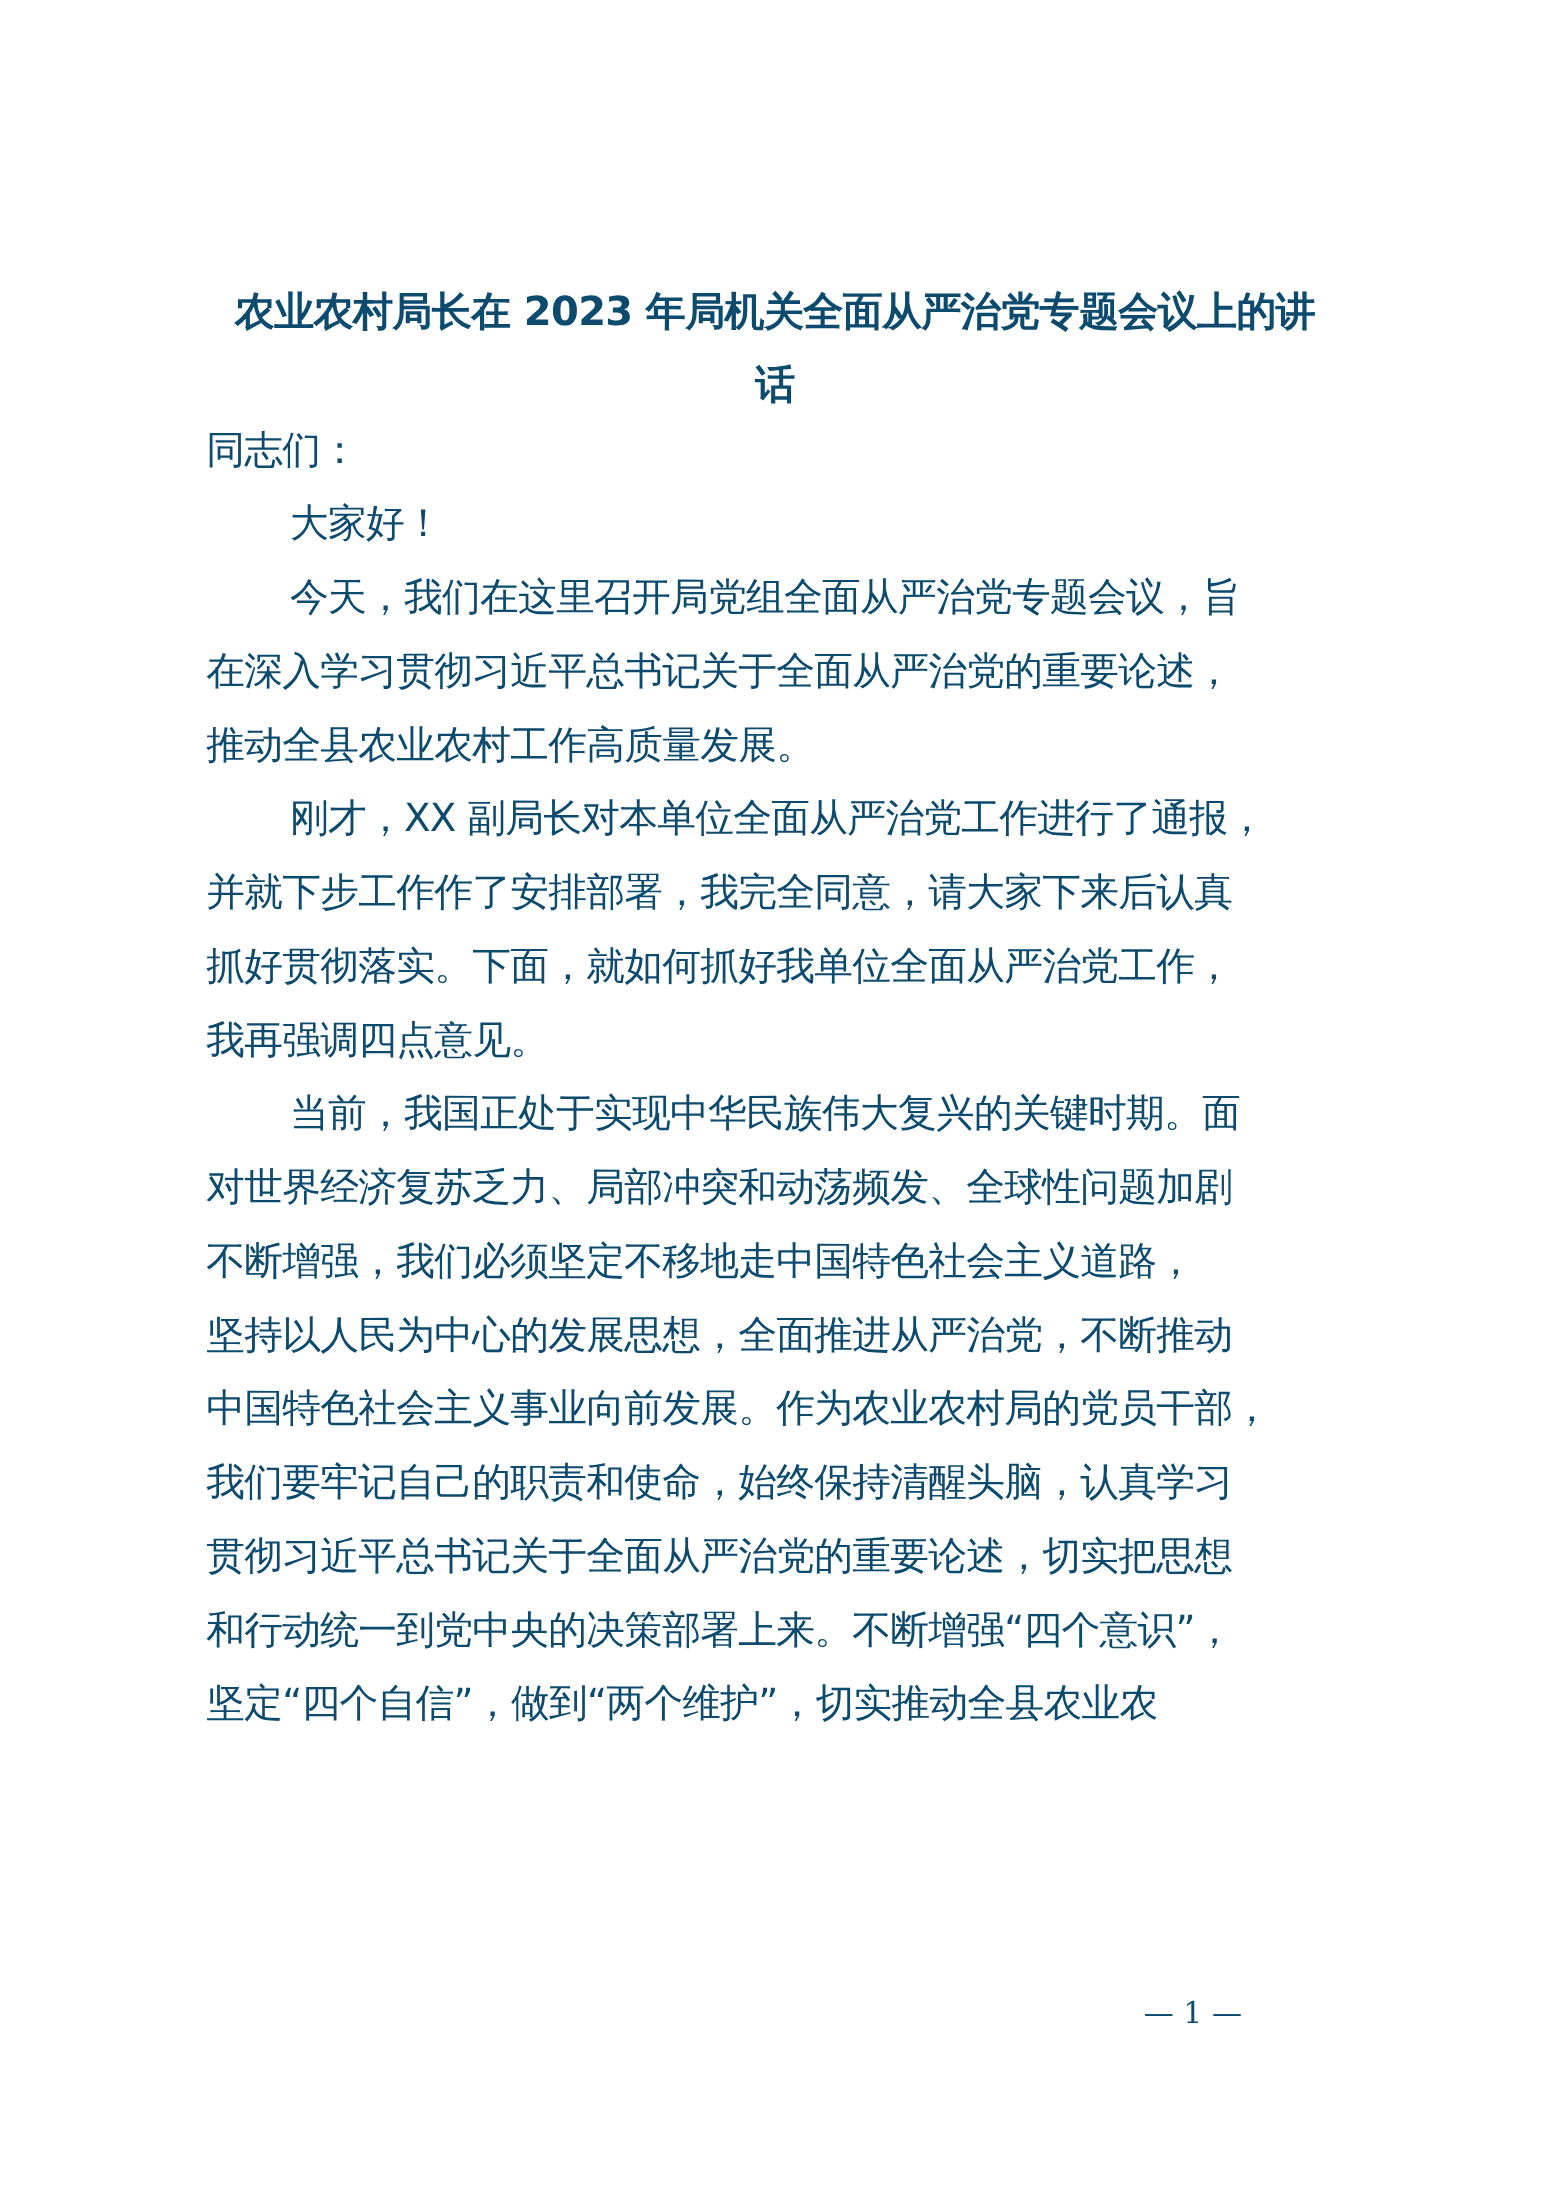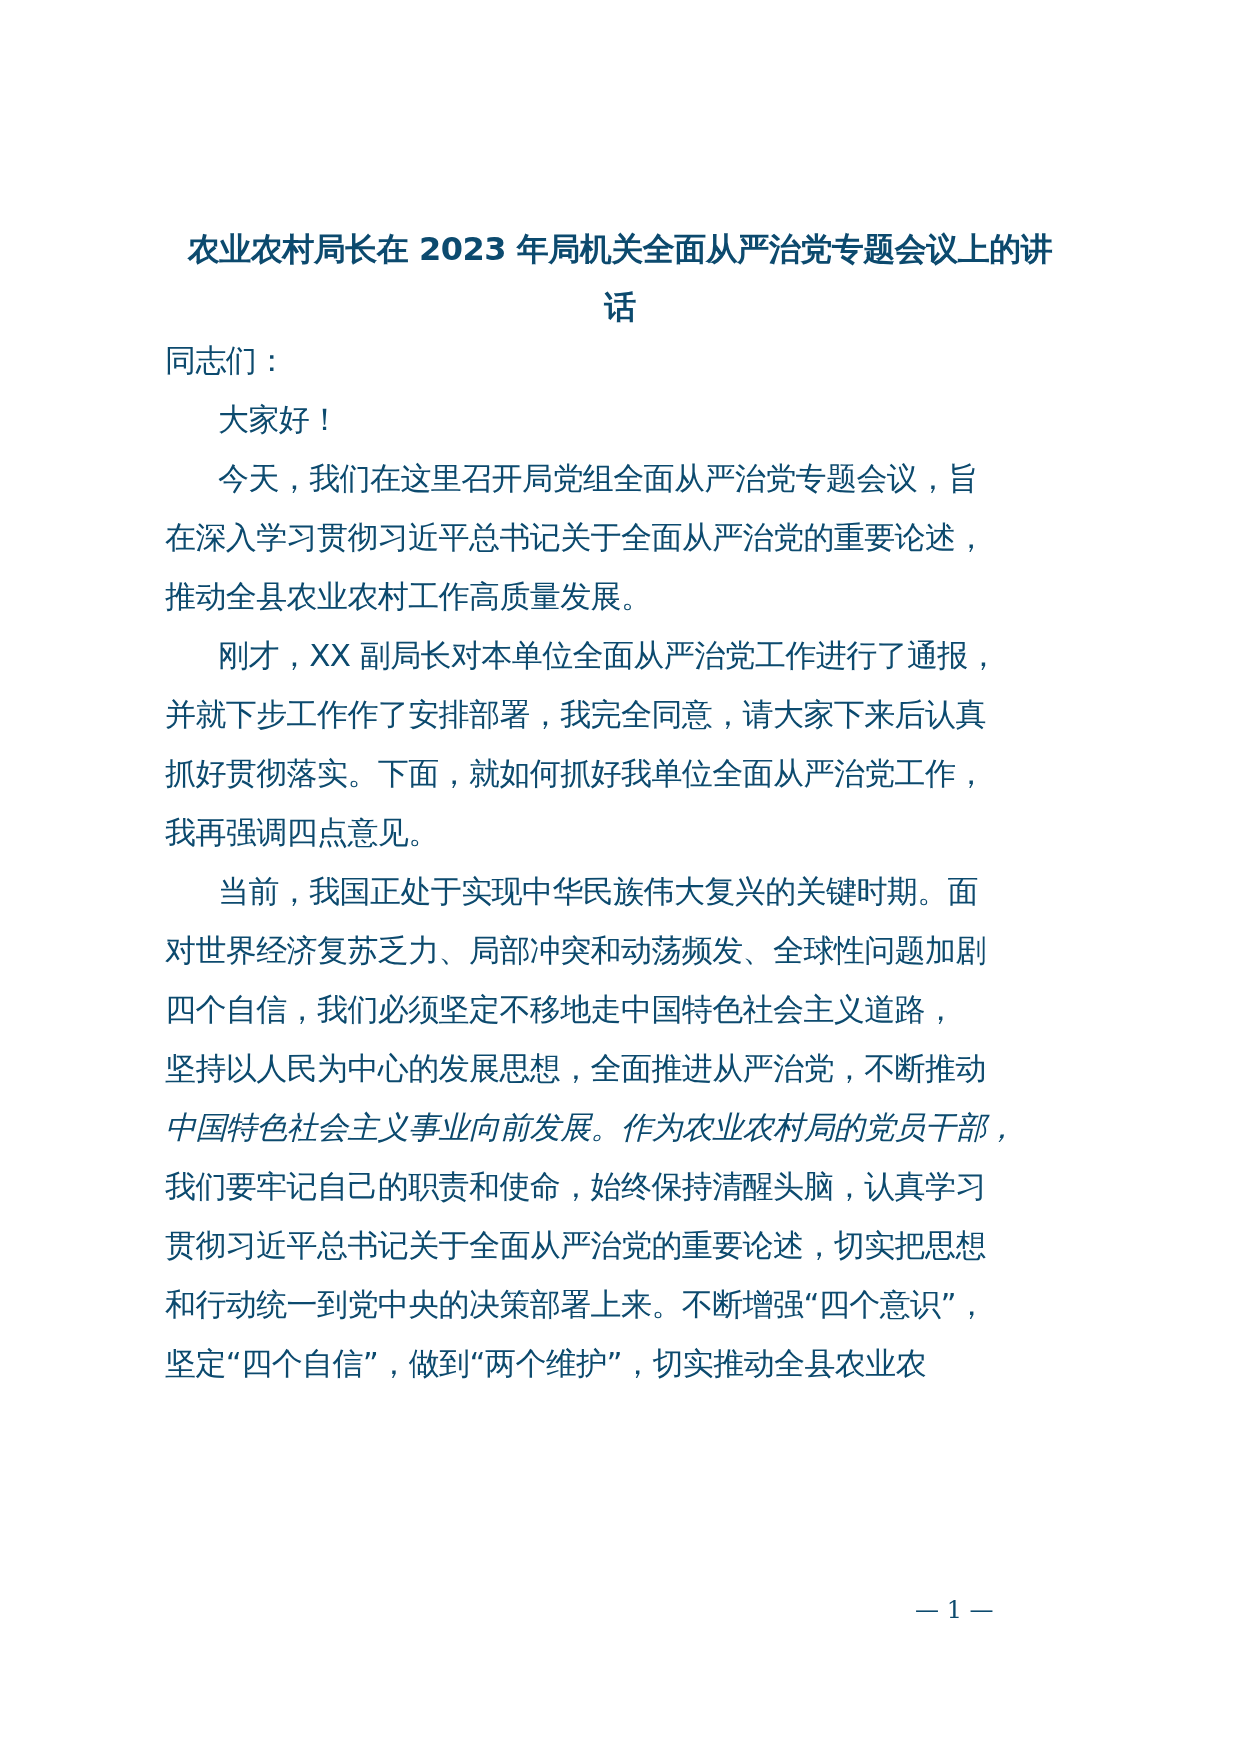--- a/index.html
+++ b/index.html
@@ -11,21 +11,21 @@
     }
     .title-line {
       position: absolute; left: 0; width: 1240px; text-align: center;
       font-weight: bold; font-size: 32px; letter-spacing: -0.5px;
       white-space: nowrap;
     }
     .line {
       position: absolute; left: 165px; white-space: nowrap;
       font-size: 31px; line-height: 40px; letter-spacing: -0.6px;
     }
-    .indent { left: 218px; text-align: center; }
+    .indent { left: 232px; text-align: center; }
     .page-number {
       position: absolute; left: 915px; top: 1596px;
       font-family: "DejaVu Serif", "Liberation Serif", serif;
       font-size: 24px; white-space: nowrap;
     }
   </style>
 </head>
 <body>
 
 <div class="page">
@@ -37,22 +37,22 @@
   <div class="line indent" style="top:399px;">大家好！</div>
   <div class="line" style="top:517px;">在深入学习贯彻习近平总书记关于全面从严治党的重要论述，</div>
   <div class="line indent" style="top:458px;">今天，我们在这里召开局党组全面从严治党专题会议，旨</div>
   <div class="line" style="top:576px;">推动全县农业农村工作高质量发展。</div>
   <div class="line indent" style="top:635px;">刚才，XX 副局长对本单位全面从严治党工作进行了通报，</div>
   <div class="line" style="top:694px;">并就下步工作作了安排部署，我完全同意，请大家下来后认真</div>
   <div class="line" style="top:753px;text-align:center;">抓好贯彻落实。下面，就如何抓好我单位全面从严治党工作，</div>
   <div class="line" style="top:812px;">我再强调四点意见。</div>
   <div class="line indent" style="top:871px;">当前，我国正处于实现中华民族伟大复兴的关键时期。面</div>
   <div class="line" style="top:930px;">对世界经济复苏乏力、局部冲突和动荡频发、全球性问题加剧</div>
-  <div class="line" style="top:989px;">四个自信，我们必须坚定不移地走中国特色社会主义道路，</div>
+  <div class="line" style="top:989px;">不断增强，我们必须坚定不移地走中国特色社会主义道路，</div>
   <div class="line" style="top:1048px;">坚持以人民为中心的发展思想，全面推进从严治党，不断推动</div>
-  <div class="line" style="top:1107px;font-style:italic;">中国特色社会主义事业向前发展。作为农业农村局的党员干部，</div>
+  <div class="line" style="top:1107px;">中国特色社会主义事业向前发展。作为农业农村局的党员干部，</div>
   <div class="line" style="top:1166px;">我们要牢记自己的职责和使命，始终保持清醒头脑，认真学习</div>
   <div class="line" style="top:1284px;">和行动统一到党中央的决策部署上来。不断增强“四个意识”，</div>
   <div class="line" style="top:1225px;">贯彻习近平总书记关于全面从严治党的重要论述，切实把思想</div>
   <div class="line" style="top:1343px;">坚定“四个自信”，做到“两个维护”，切实推动全县农业农</div>
 
   <div class="page-number">— 1 —</div>
 </div>
 
 </body></html>

